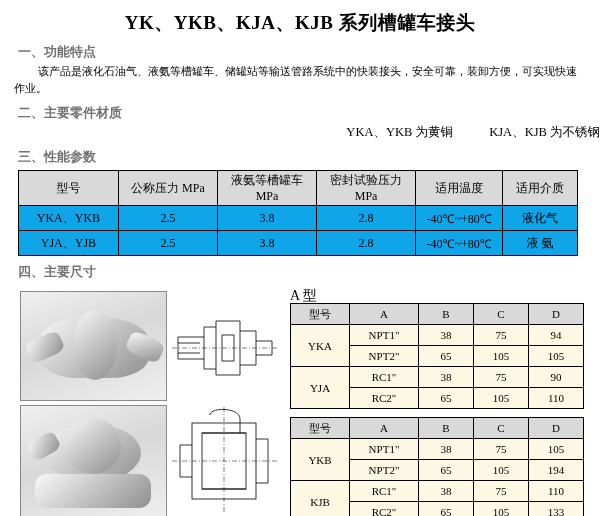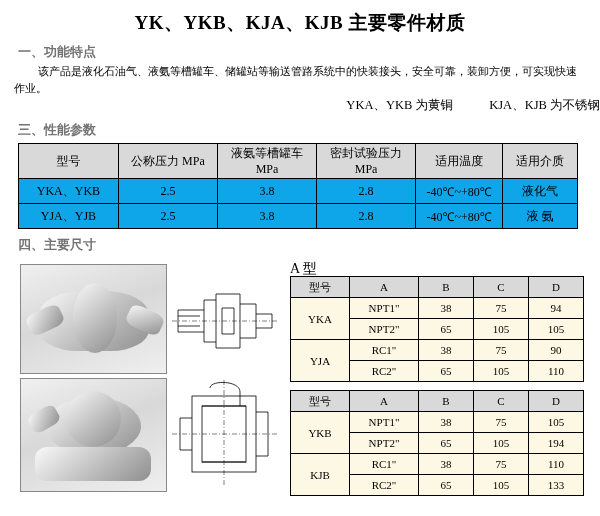--- a/index.html
+++ b/index.html
@@ -113,25 +113,26 @@
   table.dim td.c1{width:66px;}
   table.dim td.c2{width:52px;}
   table.dim td.c3{width:52px;}
   table.dim td.c4{width:52px;}
 </style>
 </head>
 <body>
 
 <div class="page">
 
-  <div class="title">YK、YKB、KJA、KJB 主要零件材质</div>
+  <div class="title">YK、YKB、KJA、KJB 系列槽罐车接头</div>
 
   <div class="sec-head">一、功能特点</div>
   <div class="para">该产品是液化石油气、液氨等槽罐车、储罐站等输送管路系统中的快装接头，安全可靠，装卸方便，可实现快速作业。</div>
 
+  <div class="sec-head">二、主要零件材质</div>
   <div class="mat-line">
     <span>YKA、YKB 为黄铜</span>
     <span class="gap"></span>
     <span>KJA、KJB 为不锈钢</span>
   </div>
 
   <div class="sec-head">三、性能参数</div>
 
   <table class="perf">
     <thead>

